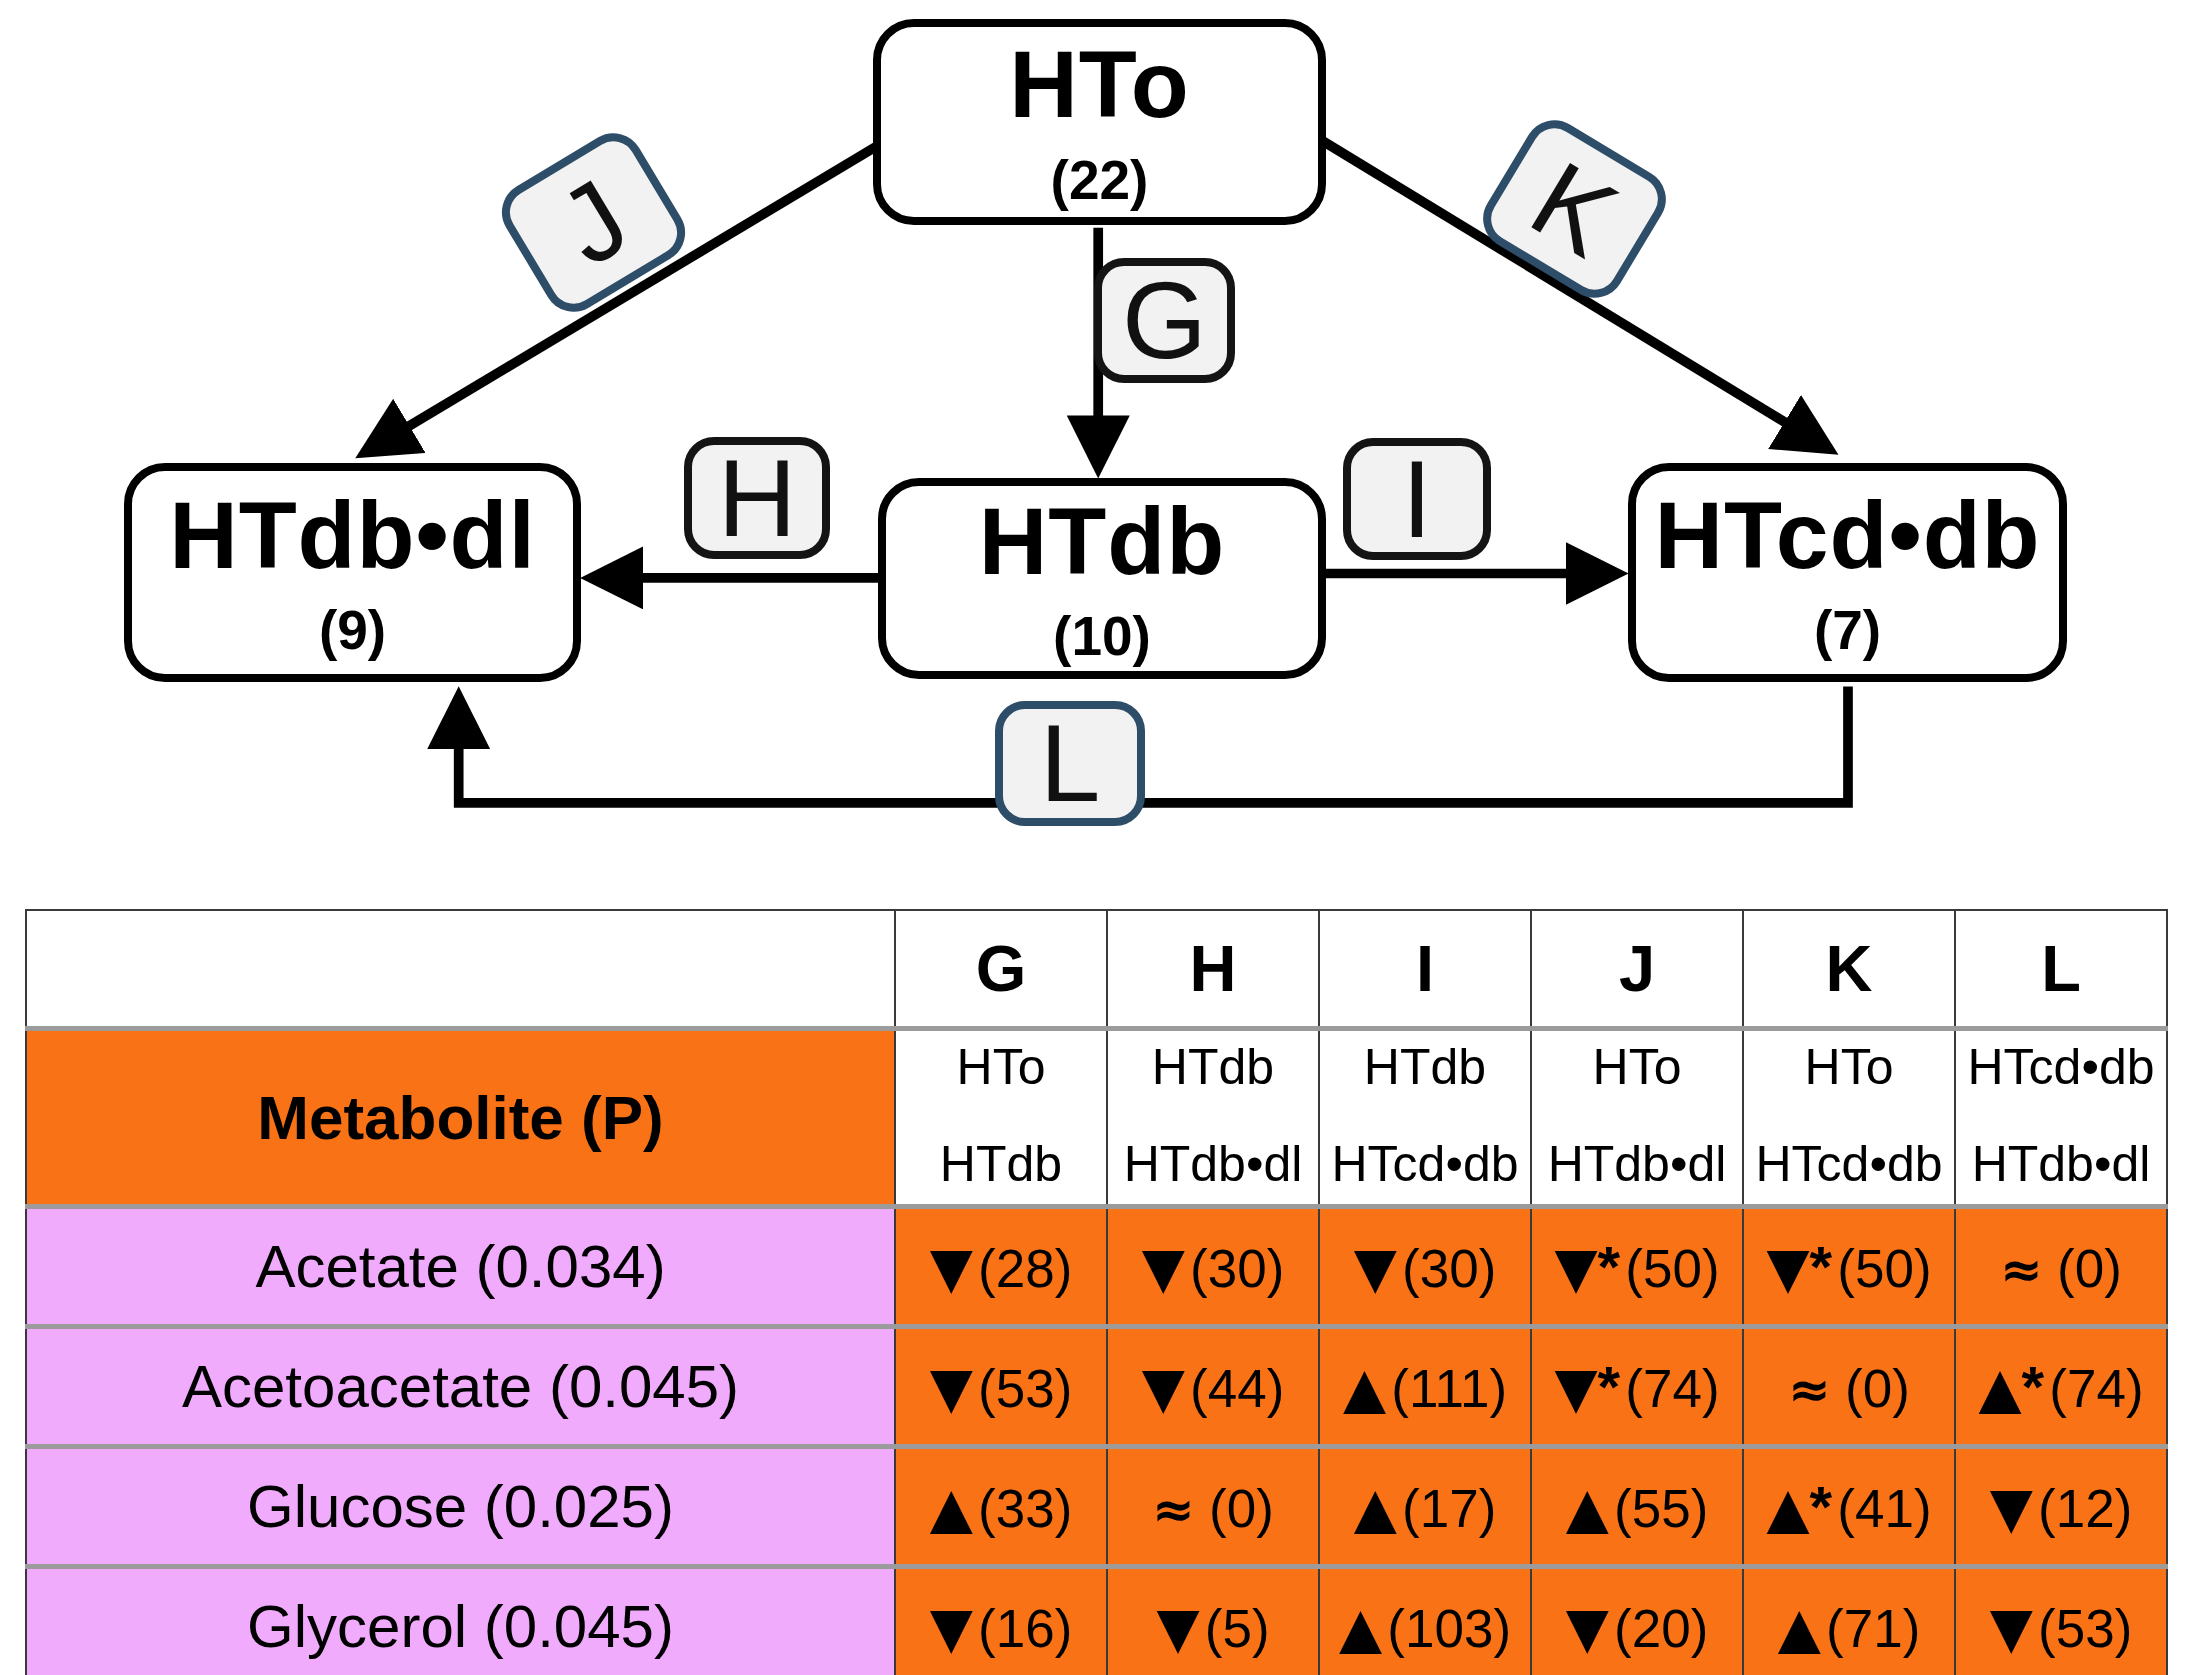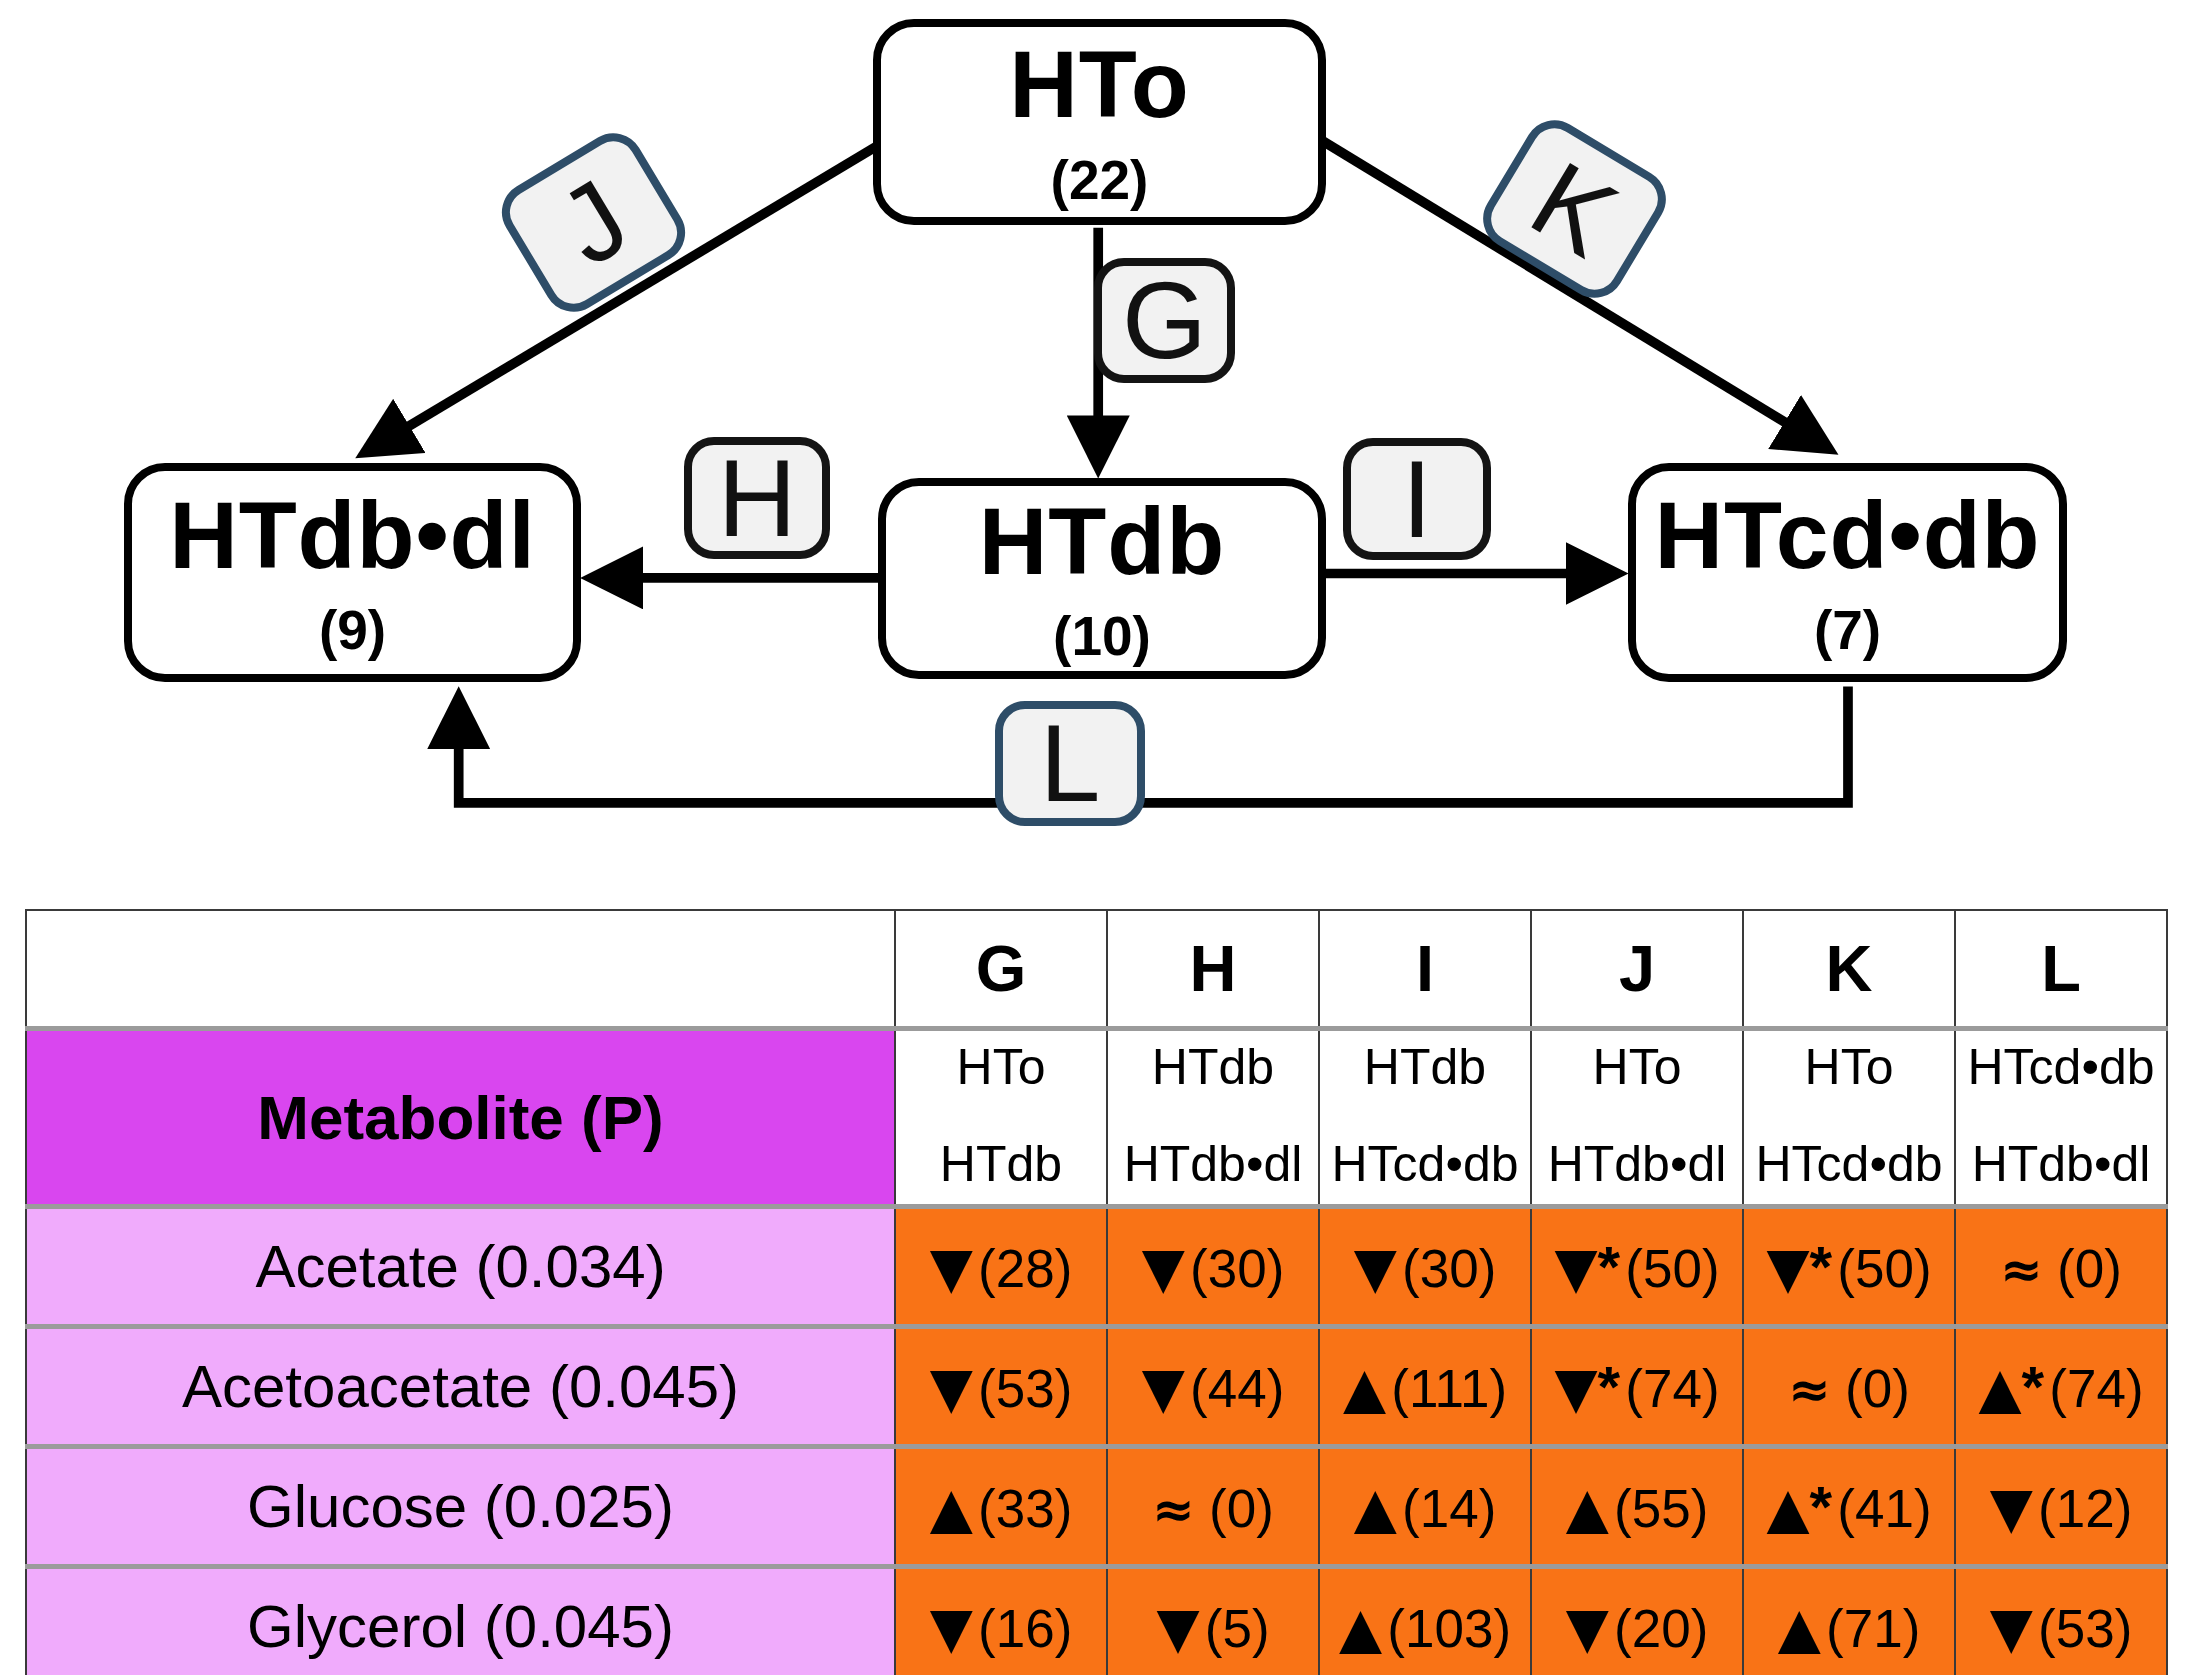--- a/index.html
+++ b/index.html
@@ -42,21 +42,21 @@
   }
   table.metab th,table.metab td{
     border-left:2.6px solid #3a3a3a;border-right:2.6px solid #3a3a3a;
     border-top:5.3px solid #9b9b9b;border-bottom:5.3px solid #9b9b9b;
     padding:0;vertical-align:middle;text-align:center;overflow:hidden;
   }
   table.metab thead tr:first-child th{border-top:2.6px solid #3a3a3a;height:115px;}
   .letter-cell{font-weight:bold;font-size:65px;background:#fff;}
   .corner-cell{background:#fff;}
   .met-header{
-    font-weight:bold;font-size:62px;text-align:left;background:#d946ef;
+    font-weight:bold;font-size:62px;text-align:left;background:#f97316;
     padding-left:37px;
   }
   .route-cell{
     background:#fff;height:173px;font-weight:normal;font-size:50px;
   }
   .route-inner{
     display:flex;flex-direction:column;justify-content:space-between;
     align-items:center;height:155px;padding:5.3px 0 8.8px;
   }
   tbody td{height:115px;background:#f97316;}
@@ -187,21 +187,21 @@
         <td><span class="sym">▼</span><span class="star"></span><span class="val">(44)</span></td>
         <td><span class="sym">▲</span><span class="star"></span><span class="val">(111)</span></td>
         <td><span class="sym">▼</span><span class="star">*</span><span class="val">(74)</span></td>
         <td><span class="sym sym-approx">≈</span><span class="star"></span><span class="val">(0)</span></td>
         <td><span class="sym">▲</span><span class="star">*</span><span class="val">(74)</span></td>
       </tr>
       <tr>
         <td class="met-cell">Glucose (0.025)</td>
         <td><span class="sym">▲</span><span class="star"></span><span class="val">(33)</span></td>
         <td><span class="sym sym-approx">≈</span><span class="star"></span><span class="val">(0)</span></td>
-        <td><span class="sym">▲</span><span class="star"></span><span class="val">(14)</span></td>
+        <td><span class="sym">▲</span><span class="star"></span><span class="val">(17)</span></td>
         <td><span class="sym">▲</span><span class="star"></span><span class="val">(55)</span></td>
         <td><span class="sym">▲</span><span class="star">*</span><span class="val">(41)</span></td>
         <td><span class="sym">▼</span><span class="star"></span><span class="val">(12)</span></td>
       </tr>
       <tr>
         <td class="met-cell">Glycerol (0.045)</td>
         <td><span class="sym">▼</span><span class="star"></span><span class="val">(16)</span></td>
         <td><span class="sym">▼</span><span class="star"></span><span class="val">(5)</span></td>
         <td><span class="sym">▲</span><span class="star"></span><span class="val">(103)</span></td>
         <td><span class="sym">▼</span><span class="star"></span><span class="val">(20)</span></td>

